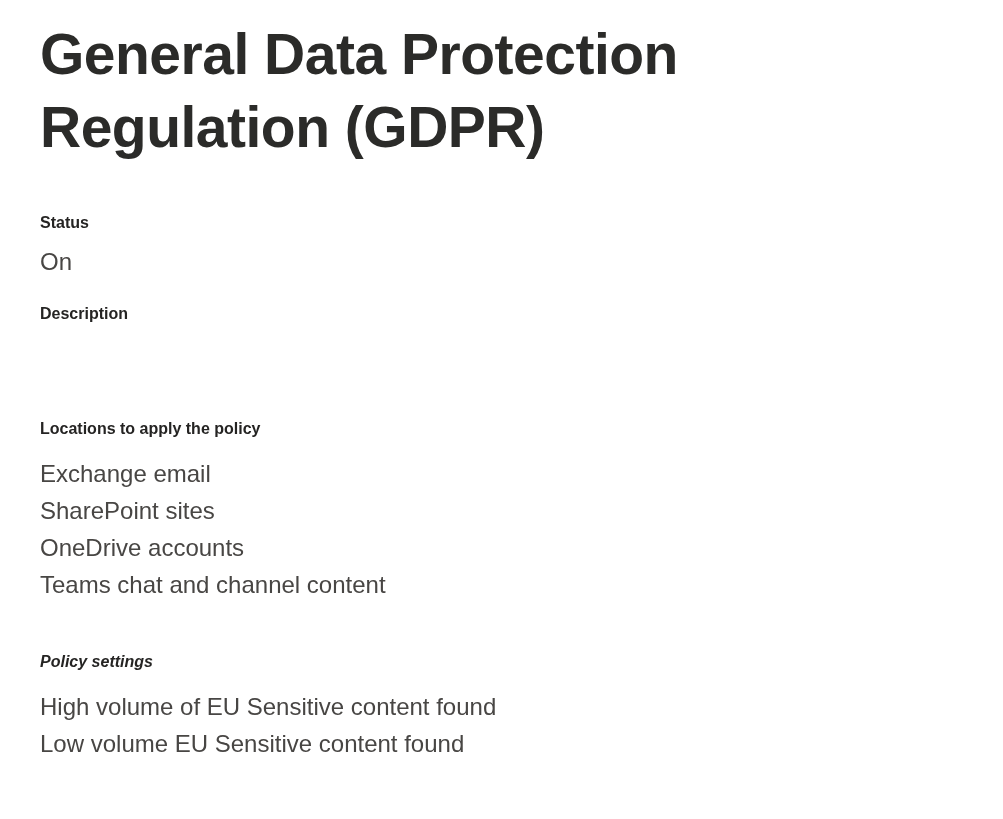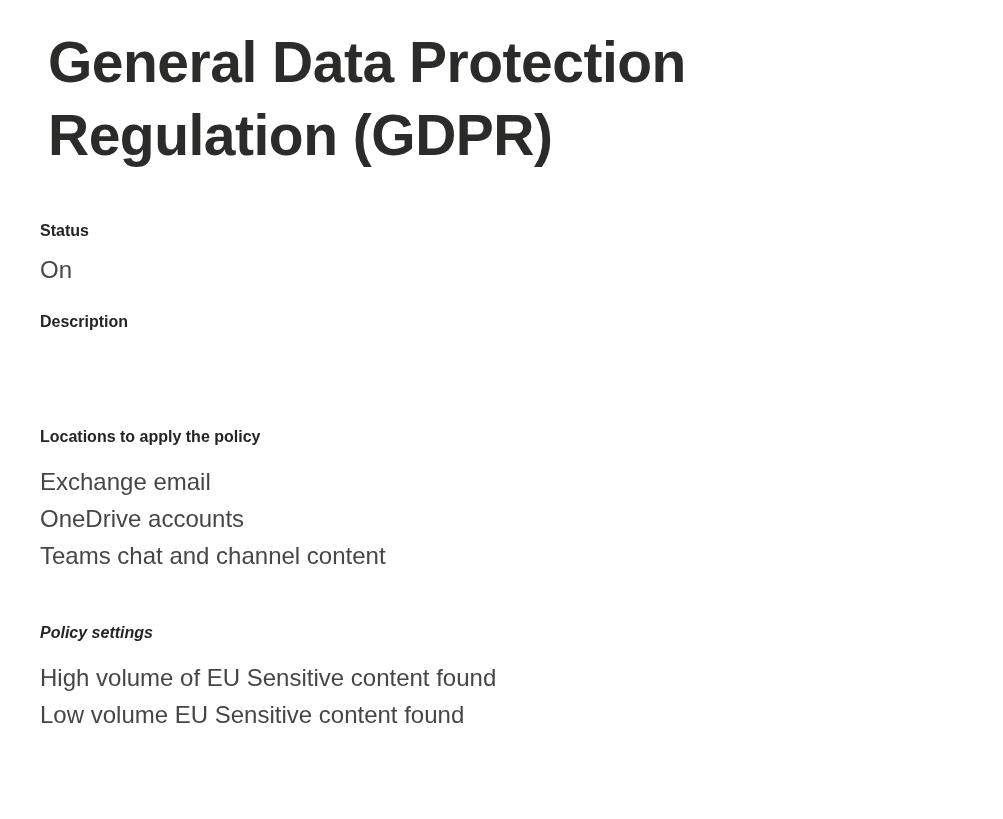--- a/index.html
+++ b/index.html
@@ -18,21 +18,21 @@
   .page {
     box-sizing: border-box;
     width: 1003px;
     height: 819px;
     padding: 0 40px;
     background: #ffffff;
   }
 
   
   .policy-title {
-    margin: 8px;
+    margin: 0;
     padding-top: 18px;
     font-size: 57px;
     line-height: 73px;
     font-weight: 700;
     letter-spacing: -0.5px;
     color: #2b2b29;
     max-width: 940px;
   }
 
   
@@ -83,20 +83,21 @@
 
   <div class="section section--description">
     <div class="section-heading">Description</div>
     <div class="section-body empty"></div>
   </div>
 
   <div class="section section--locations">
     <div class="section-heading">Locations to apply the policy</div>
     <div class="section-body">
       <span class="value-line">Exchange email</span>
+      <span class="value-line">SharePoint sites</span>
       <span class="value-line">OneDrive accounts</span>
       <span class="value-line">Teams chat and channel content</span>
     </div>
   </div>
 
   <div class="section section--settings">
     <div class="section-heading">Policy settings</div>
     <div class="section-body">
       <span class="value-line">High volume of EU Sensitive content found</span>
       <span class="value-line">Low volume EU Sensitive content found</span>

